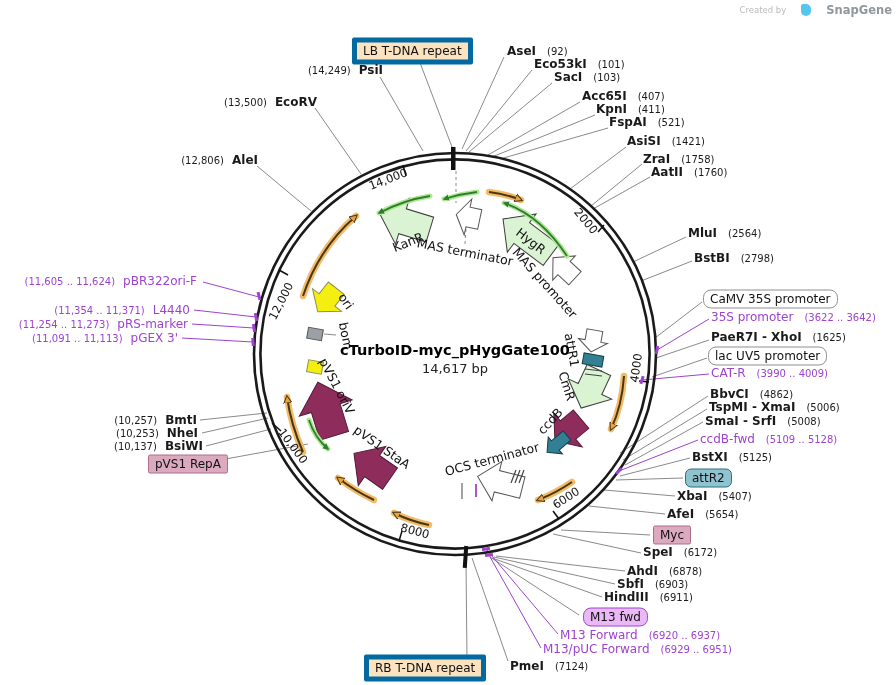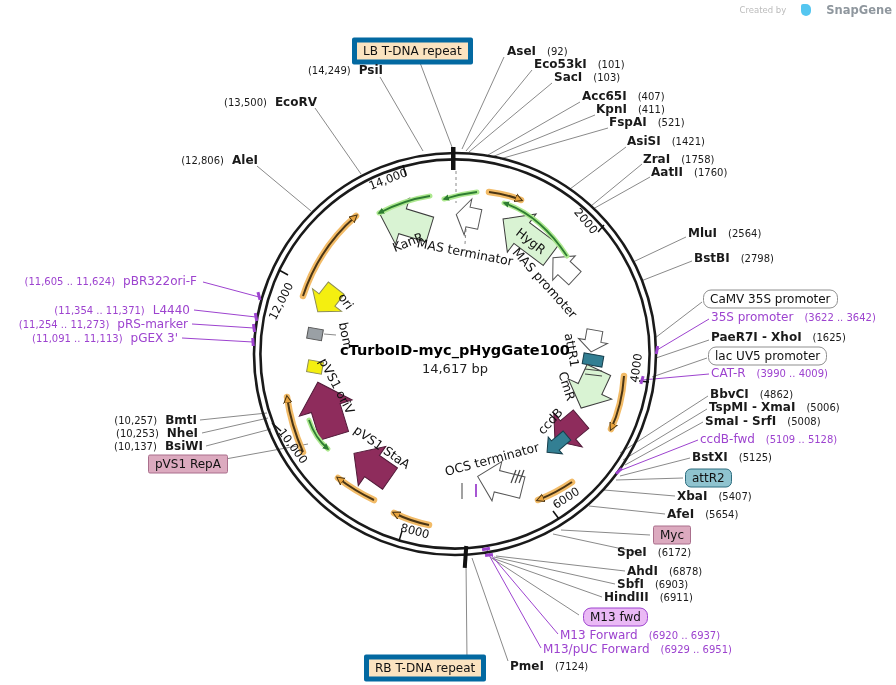--- a/index.html
+++ b/index.html
@@ -260,21 +260,21 @@
 <div class="lbl" style="left:651px;top:172px"><b>AatII</b><span class="pos">(1760)</span></div>
 <div class="lbl" style="left:688px;top:233px"><b>MluI</b><span class="pos">(2564)</span></div>
 <div class="lbl" style="left:694px;top:258px"><b>BstBI</b><span class="pos">(2798)</span></div>
 <div class="lbl" style="left:711px;top:337px"><b>PaeR7I - XhoI</b><span class="pos">(1625)</span></div>
 <div class="lbl" style="left:710px;top:394px"><b>BbvCI</b><span class="pos">(4862)</span></div>
 <div class="lbl" style="left:709px;top:407px"><b>TspMI - XmaI</b><span class="pos">(5006)</span></div>
 <div class="lbl" style="left:705px;top:421px"><b>SmaI - SrfI</b><span class="pos">(5008)</span></div>
 <div class="lbl" style="left:692px;top:457px"><b>BstXI</b><span class="pos">(5125)</span></div>
 <div class="lbl" style="left:677px;top:496px"><b>XbaI</b><span class="pos">(5407)</span></div>
 <div class="lbl" style="left:667px;top:514px"><b>AfeI</b><span class="pos">(5654)</span></div>
-<div class="lbl" style="left:617px;top:552px"><b>SpeI</b><span class="pos">(6172)</span></div>
+<div class="lbl" style="left:643px;top:552px"><b>SpeI</b><span class="pos">(6172)</span></div>
 <div class="lbl" style="left:627px;top:571px"><b>AhdI</b><span class="pos">(6878)</span></div>
 <div class="lbl" style="left:617px;top:584px"><b>SbfI</b><span class="pos">(6903)</span></div>
 <div class="lbl" style="left:604px;top:597px"><b>HindIII</b><span class="pos">(6911)</span></div>
 <div class="lbl" style="left:510px;top:666px"><b>PmeI</b><span class="pos">(7124)</span></div>
 
 <div class="lbl primer" style="left:711px;top:317px"><span>35S promoter</span><span class="pos">(3622 .. 3642)</span></div>
 <div class="lbl primer" style="left:711px;top:373px"><span>CAT-R</span><span class="pos">(3990 .. 4009)</span></div>
 <div class="lbl primer" style="left:700px;top:439px"><span>ccdB-fwd</span><span class="pos">(5109 .. 5128)</span></div>
 <div class="lbl primer" style="left:560px;top:635px"><span>M13 Forward</span><span class="pos">(6920 .. 6937)</span></div>
 <div class="lbl primer" style="left:543px;top:649px"><span>M13/pUC Forward</span><span class="pos">(6929 .. 6951)</span></div>

